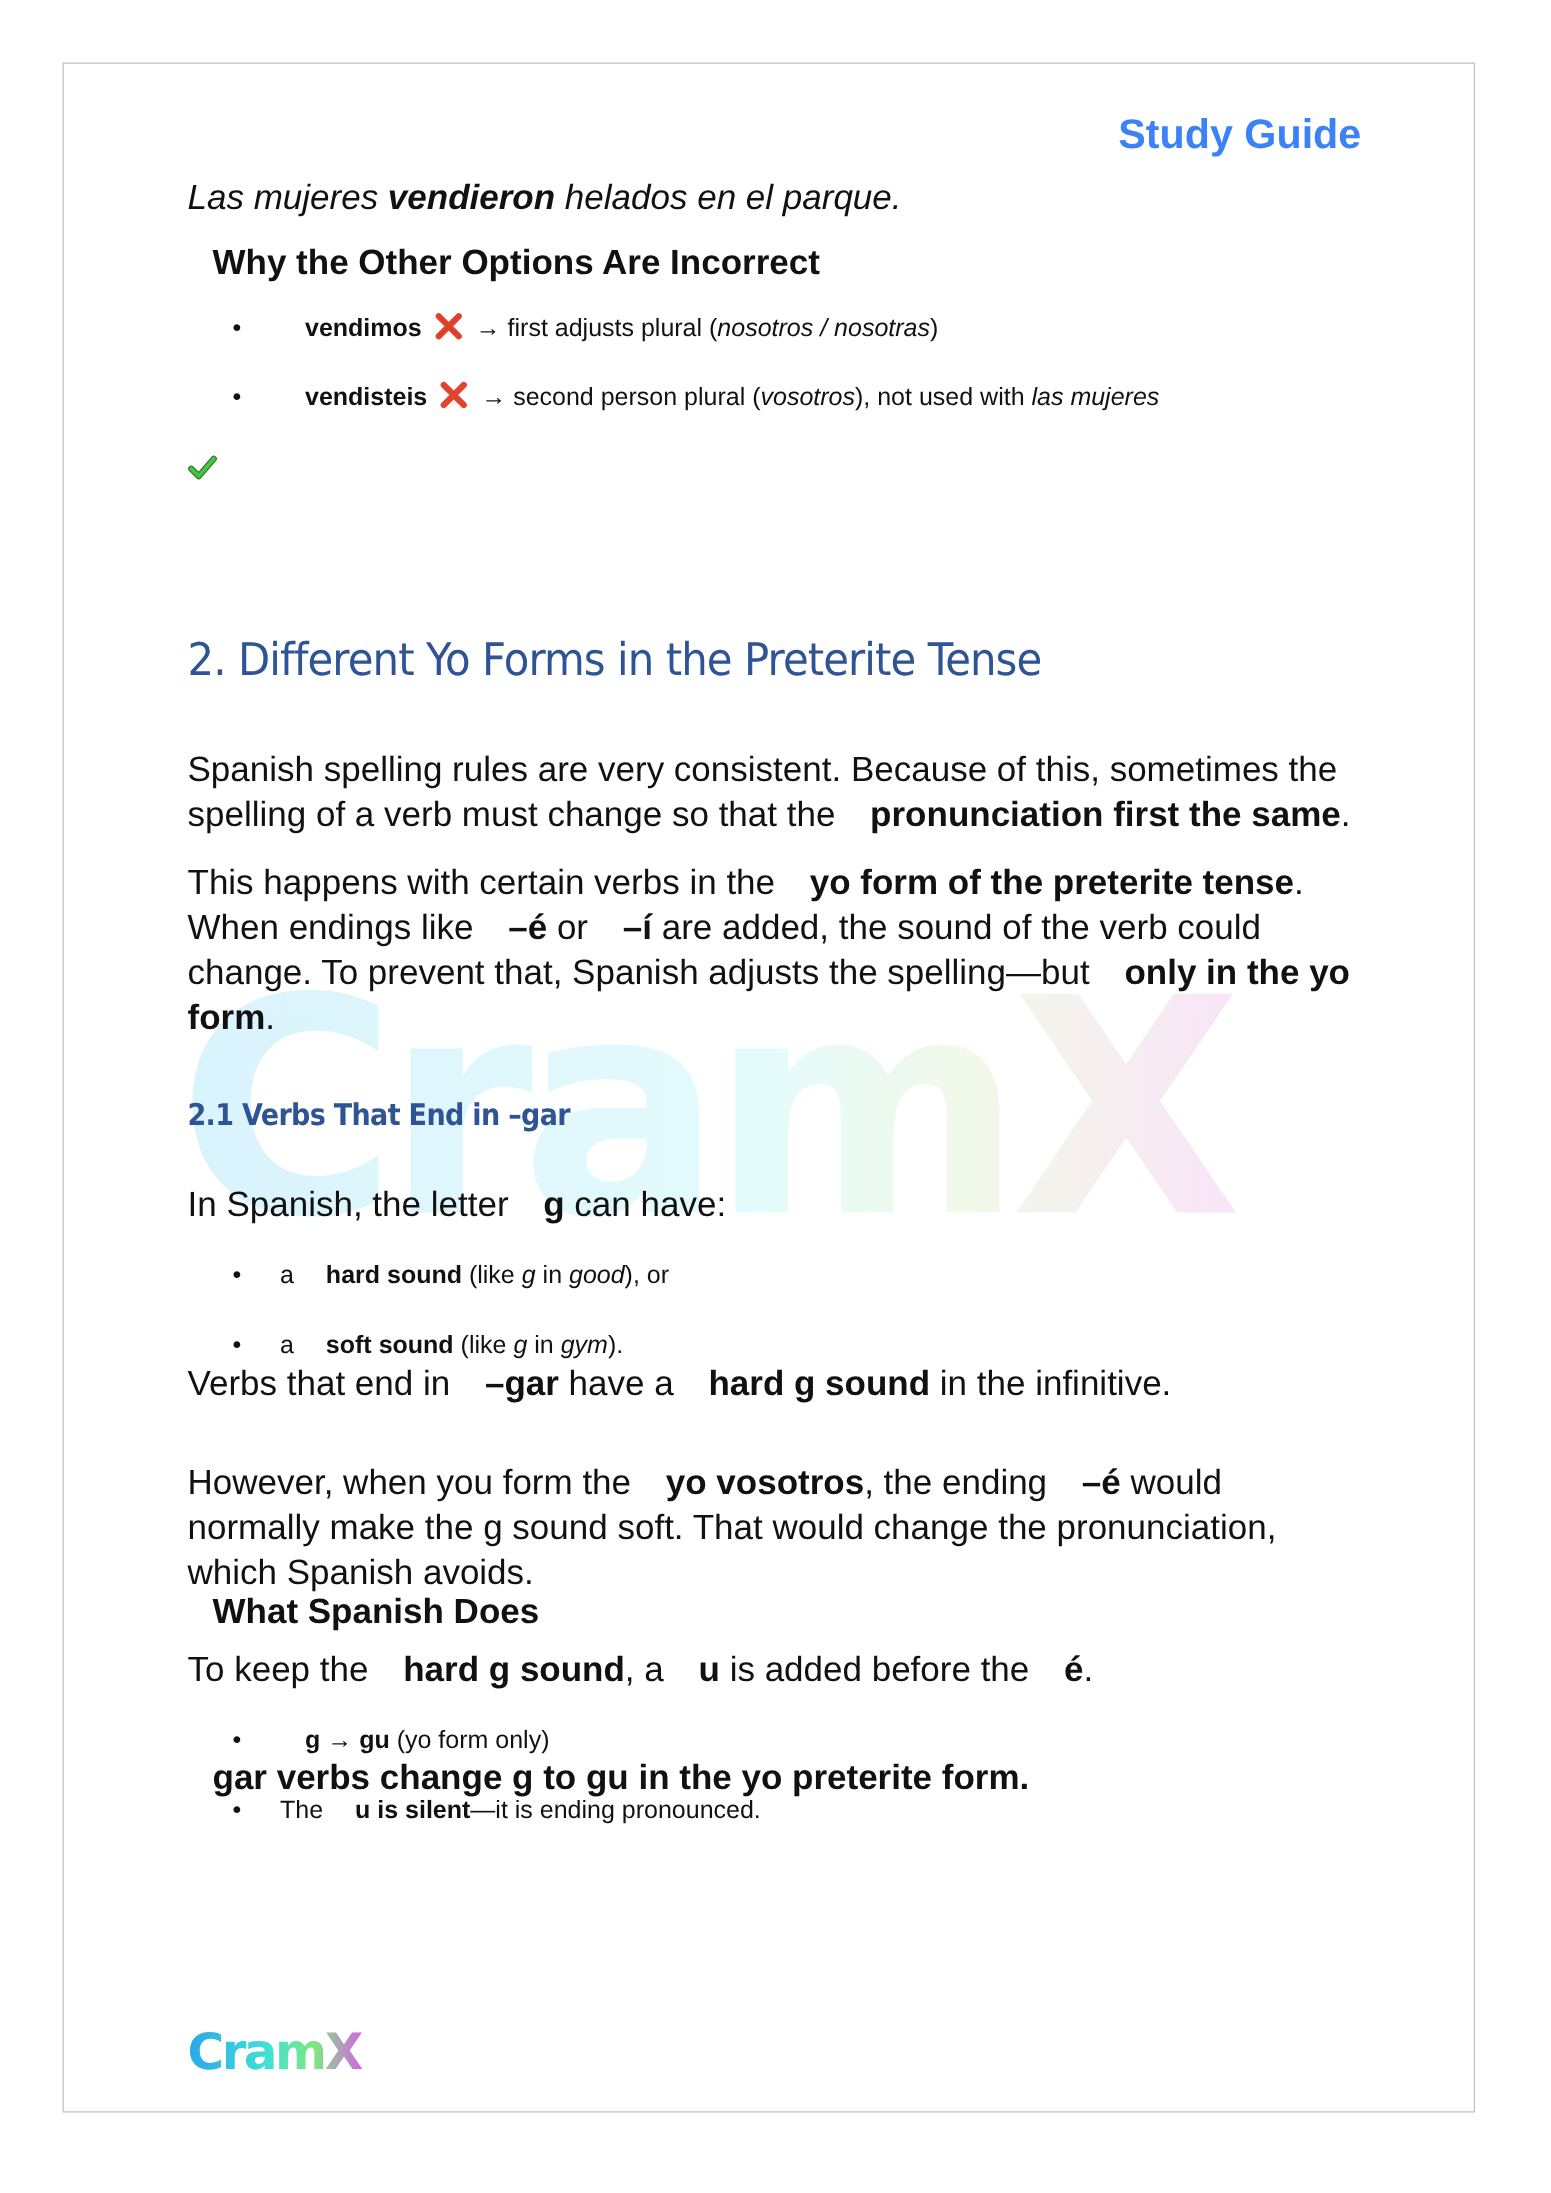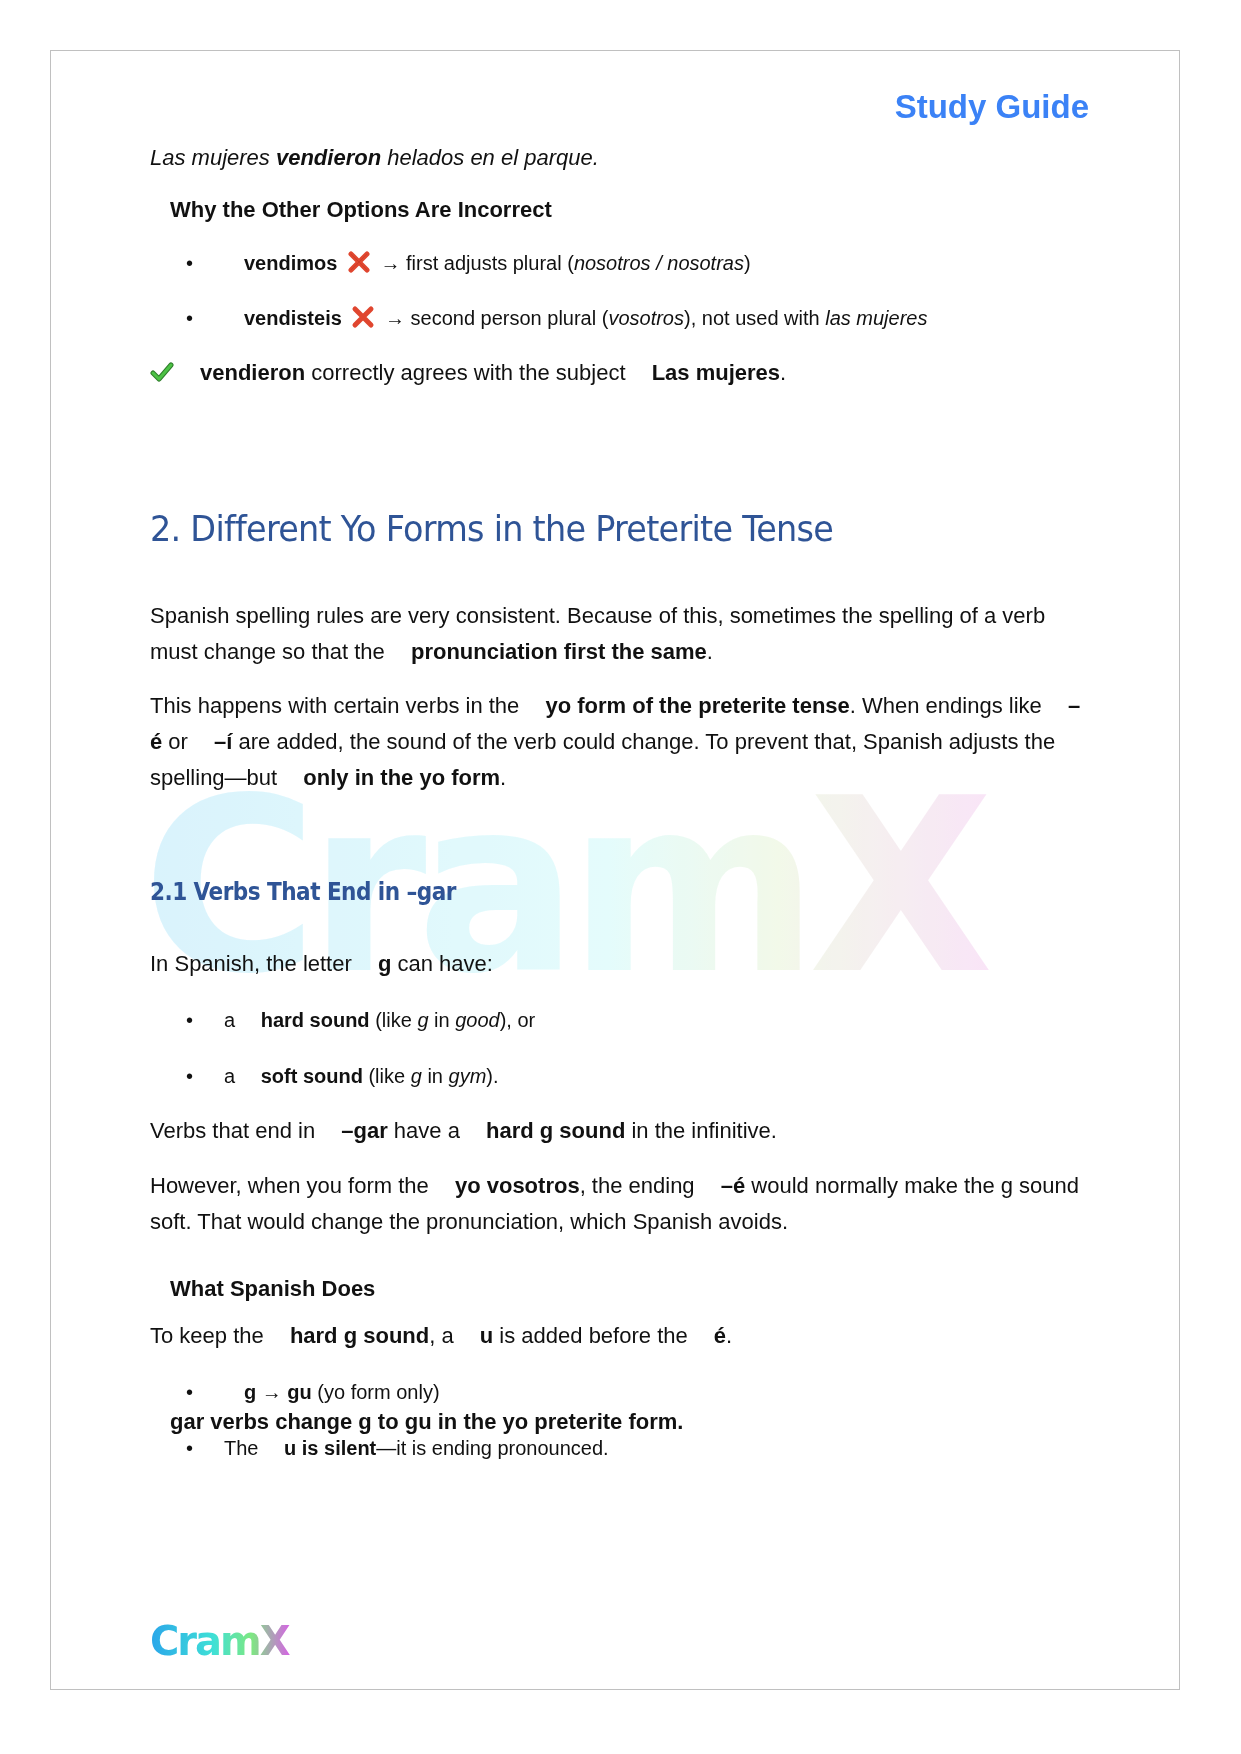--- a/index.html
+++ b/index.html
@@ -1,19 +1,19 @@
 <!DOCTYPE html>
 <html><head>
   <meta charset="utf-8">
   <style>
     html, body { margin: 0; padding: 0; background: #ffffff; }
     body { width: 1241px; height: 1754px; position: relative; overflow: hidden; font-family: "Liberation Sans", sans-serif; color: #111111; }
     .page-frame { position: absolute; left: 50px; top: 50px; width: 1130px; height: 1640px; border: 1.5px solid #c0c0c0; box-sizing: border-box; }
     .header-title { position: absolute; right: 152px; top: 88px; font-size: 33px; font-weight: bold; color: #3b82f6; }
-    .para { position: absolute; left: 150px; width: 940px; font-size: 22px; line-height: 36px; color: #111; }
+    .para { position: absolute; left: 150px; width: 940px; font-size: 28px; line-height: 36px; color: #111; }
     .bullet { position: absolute; left: 150px; width: 940px; font-size: 20px; line-height: 36px; }
     .bullet .dot { position: absolute; left: 36px; top: 0; }
     .bullet .txt { position: absolute; left: 74px; top: 0; white-space: nowrap; }
     .b { font-weight: bold; margin-left: 20px; }
     .i { font-style: italic; }
     .bi { font-weight: bold; font-style: italic; }
     .h1 { position: absolute; left: 150px; font-family: "DejaVu Sans", sans-serif; font-size: 36px; color: #2f5496; letter-spacing: -0.8px; transform: scaleX(0.93); transform-origin: left; }
     .h2 { position: absolute; left: 150px; font-family: "DejaVu Sans", sans-serif; font-size: 24px; font-weight: bold; color: #2f5496; letter-spacing: -0.6px; transform: scaleX(0.9); transform-origin: left; }
     .icon-x { display: inline-block; width: 24px; height: 24px; vertical-align: -4px; margin: 0 4px; }
     .icon-check { display: inline-block; width: 24px; height: 22px; vertical-align: -3px; margin-right: 6px; }
@@ -63,21 +63,21 @@
         <path d="M4 4 L20 20 M20 4 L4 20" stroke="#e0462f" stroke-width="5" stroke-linecap="round"></path>
       </svg>
     <span><span>→ second person plural (</span><span class="i">vosotros</span><span>), not used with </span><span class="i">las mujeres</span></span>
   </span>
 </div>
 
 <div class="para" style="top:355px;">
   <svg class="icon-check" viewBox="0 0 24 22">
       <path d="M3 12 L9 18 L21 4" fill="none" stroke="#2f7d2b" stroke-width="5" stroke-linecap="round" stroke-linejoin="round"></path>
       <path d="M3 12 L9 18 L21 4" fill="none" stroke="#4cc245" stroke-width="3" stroke-linecap="round" stroke-linejoin="round"></path>
-    </svg><span><span class="b">vendieron</span><span> correctly agrees with the subject </span><span class="b">Las mujeres</span><span>.</span></span>
+    </svg>
 </div>
 
 <div class="h1" style="top:508px;">2. Different Yo Forms in the Preterite Tense</div>
 
 <div class="para" style="top:598px;"><span>Spanish spelling rules are very consistent. Because of this, sometimes the spelling of a verb must change so that the </span><span class="b">pronunciation first the same</span><span>.</span></div>
 
 <div class="para" style="top:688px;"><span>This happens with certain verbs in the </span><span class="b">yo form of the preterite tense</span><span>. When endings like </span><span class="b">–é</span><span> or </span><span class="b">–í</span><span> are added, the sound of the verb could change. To prevent that, Spanish adjusts the spelling—but </span><span class="b">only in the yo form</span><span>.</span></div>
 
 <div class="h2" style="top:878px;">2.1 Verbs That End in –gar</div>
 
@@ -86,21 +86,21 @@
 <div class="bullet" style="top:1002px;">
   <span class="dot">•</span>
   <span class="txt"><span>a </span><span class="b">hard sound</span><span> (like </span><span class="i">g</span><span> in </span><span class="i">good</span><span>), or</span></span>
 </div>
 
 <div class="bullet" style="top:1058px;">
   <span class="dot">•</span>
   <span class="txt"><span>a </span><span class="b">soft sound</span><span> (like </span><span class="i">g</span><span> in </span><span class="i">gym</span><span>).</span></span>
 </div>
 
-<div class="para" style="top:1113px;"><span>Verbs that end in </span><span class="b">–gar</span><span> have a </span><span class="b">hard g sound</span><span> in the infinitive.</span></div>
+<div class="para" style="top:1089px;"><span>Verbs that end in </span><span class="b">–gar</span><span> have a </span><span class="b">hard g sound</span><span> in the infinitive.</span></div>
 
 <div class="para" style="top:1168px;"><span>However, when you form the </span><span class="b">yo vosotros</span><span>, the ending </span><span class="b">–é</span><span> would normally make the g sound soft. That would change the pronunciation, which Spanish avoids.</span></div>
 
 <div class="para b" style="top:1271px;">What Spanish Does</div>
 
 <div class="para" style="top:1318px;"><span>To keep the </span><span class="b">hard g sound</span><span>, a </span><span class="b">u</span><span> is added before the </span><span class="b">é</span><span>.</span></div>
 
 <div class="bullet" style="top:1374px;">
   <span class="dot">•</span>
   <span class="txt"><span class="b">g → gu</span><span> (yo form only)</span></span>

